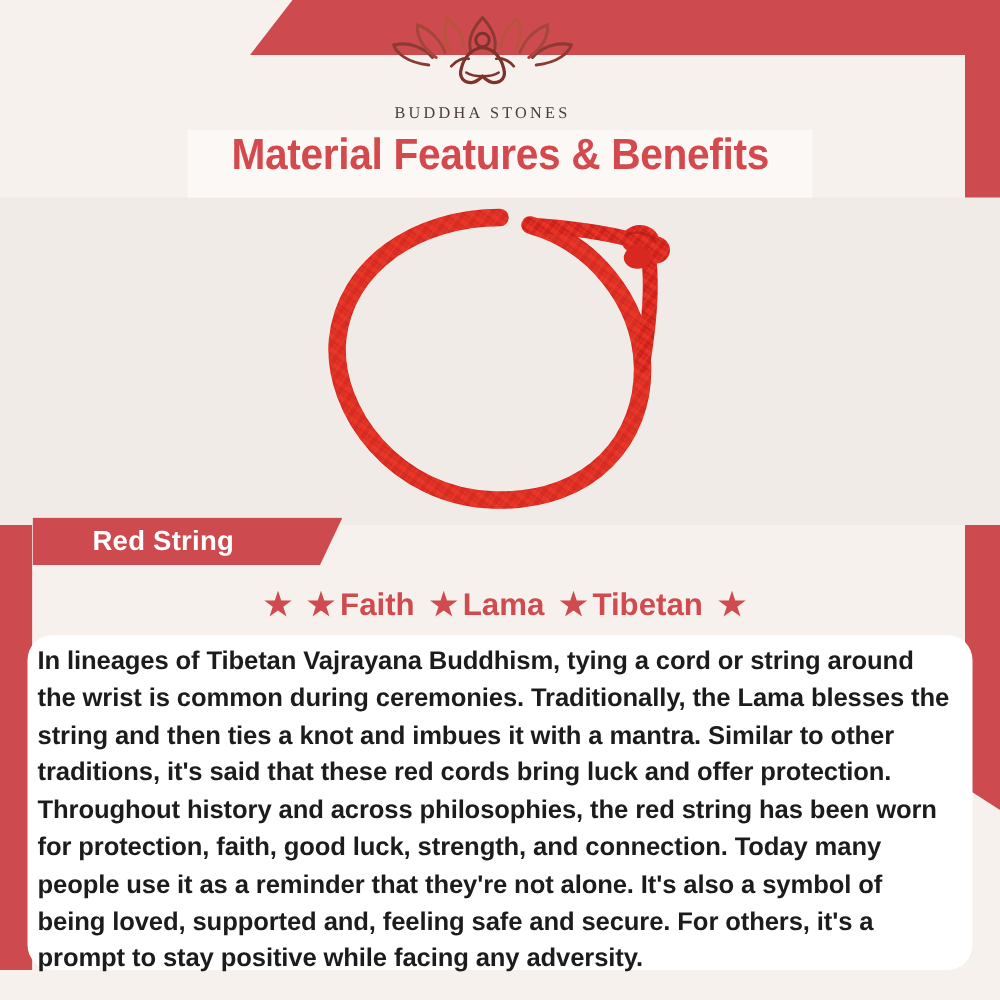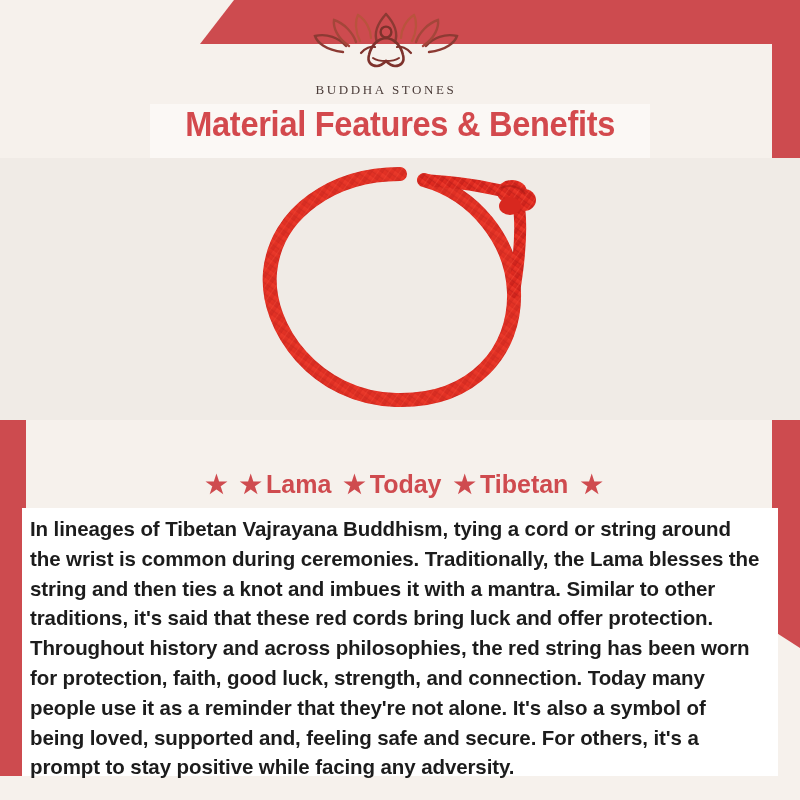--- a/index.html
+++ b/index.html
@@ -159,20 +159,21 @@
   .desc {
     position: absolute;
     top: 508px;
     left: 22px;
     width: 756px;
     height: 268px;
     background: #ffffff;
     padding: 6px 14px 0 8px;
     box-sizing: border-box;
     z-index: 3;
+    border-radius: 20px;
   }
   .desc p {
     margin: 0;
     color: #1c1c1c;
     font-size: 20.5px;
     font-weight: bold;
     line-height: 29.8px;
     font-family: "Liberation Sans Narrow", "Liberation Sans", sans-serif;
     letter-spacing: -0.1px;
     text-align: left;
@@ -257,32 +258,35 @@
 
       <g>
         <ellipse cx="274" cy="32" rx="15" ry="12" fill="url(#braid)"></ellipse>
         <ellipse cx="286" cy="40" rx="12" ry="11" fill="url(#braid)"></ellipse>
         <ellipse cx="272" cy="46" rx="11" ry="9" fill="#d8281f"></ellipse>
         <path d="M263 28 C270 24, 282 26, 287 34" stroke="#a81a15" stroke-width="2" fill="none" opacity="0.6"></path>
       </g>
     </svg>
   </div>
 
+  <div class="name-banner">
+    <span class="name-text">Red String</span>
+  </div>
 
   <div class="benefits">
     <span class="benefit">
       <span class="star">★</span>
     </span>
     <span class="benefit">
       <span class="star">★</span>
+      <span>Faith</span>
+    </span>
+    <span class="benefit">
+      <span class="star">★</span>
       <span>Lama</span>
-    </span>
-    <span class="benefit">
-      <span class="star">★</span>
-      <span>Today</span>
     </span>
     <span class="benefit">
       <span class="star">★</span>
       <span>Tibetan</span>
     </span>
     <span class="benefit">
       <span class="star">★</span>
     </span>
   </div>
 

